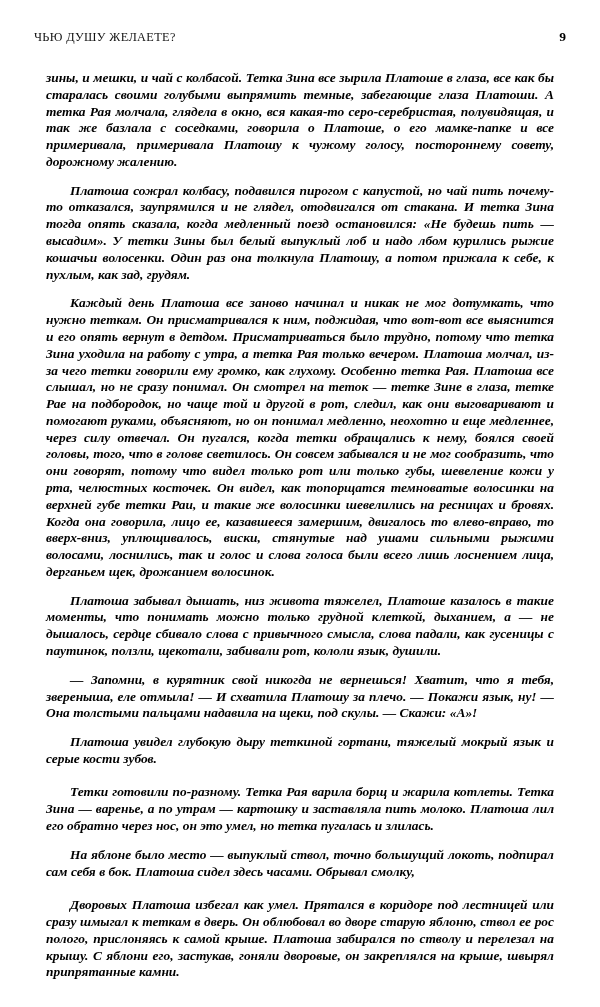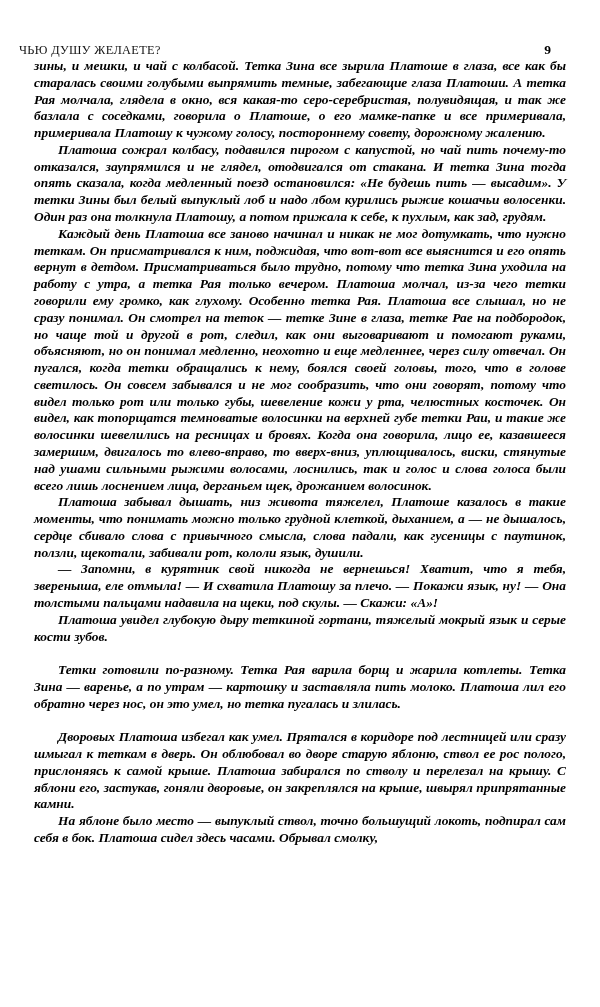--- a/index.html
+++ b/index.html
@@ -17,27 +17,26 @@
   }
   .page {
     position: relative;
     width: 600px;
     height: 1007px;
     background: #ffffff;
     box-sizing: border-box;
   }
   .running-head {
     position: absolute;
-    left: 19px;
+    left: 34px;
     top: 30px;
     width: 532px;
     display: flex;
     align-items: baseline;
     justify-content: space-between;
-    margin-top: 13px;
   }
   .running-head-title {
     font-family: "Liberation Serif", "DejaVu Serif", serif;
     font-style: normal;
     font-weight: 400;
     font-size: 12.3px;
     letter-spacing: 0.35px;
     line-height: 14px;
     white-space: nowrap;
     color: #111111;
@@ -50,21 +49,21 @@
     line-height: 14px;
     color: #000000;
   }
   .textblock {
     position: absolute;
     left: 34px;
     top: 58px;
     width: 532px;
   }
   p.para {
-    margin: 0;
+    margin: 12px;
     padding: 0;
     font-style: italic;
     font-weight: 700;
     font-size: 13.4px;
     line-height: 16.78px;
     text-align: justify;
     text-justify: inter-word;
     text-indent: 24px;
     hyphens: manual;
     word-spacing: 0.1px;
@@ -88,17 +87,17 @@
   </div>
 
   <div class="textblock">
       <p class="para no-indent">зины, и мешки, и чай с колбасой. Тетка Зина все зырила Платоше в глаза, все как бы старалась своими голубыми выпрямить темные, забегающие глаза Платоши. А тетка Рая молчала, глядела в окно, вся какая-то серо-серебристая, полувидящая, и так же базлала с соседками, говорила о Платоше, о его мамке-папке и все примеривала, примеривала Платошу к чужому голосу, постороннему совету, дорожному жалению.</p>
       <p class="para">Платоша сожрал колбасу, подавился пирогом с капустой, но чай пить почему-то отказался, заупрямился и не глядел, отодвигался от стакана. И тетка Зина тогда опять сказала, когда медленный поезд остановился: «Не будешь пить — высадим». У тетки Зины был белый выпуклый лоб и надо лбом курились рыжие кошачьи волосенки. Один раз она толкнула Платошу, а потом прижала к себе, к пухлым, как зад, грудям.</p>
       <p class="para">Каждый день Платоша все заново начинал и никак не мог дотумкать, что нужно теткам. Он присматривался к ним, поджидая, что вот-вот все выяснится и его опять вернут в детдом. Присматриваться было трудно, потому что тетка Зина уходила на работу с утра, а тетка Рая только вечером. Платоша молчал, из-за чего тетки говорили ему громко, как глухому. Особенно тетка Рая. Платоша все слышал, но не сразу понимал. Он смотрел на теток — тетке Зине в глаза, тетке Рае на подбородок, но чаще той и другой в рот, следил, как они выговаривают и помогают руками, объясняют, но он понимал медленно, неохотно и еще медленнее, через силу отвечал. Он пугался, когда тетки обращались к нему, боялся своей головы, того, что в голове светилось. Он совсем забывался и не мог сообразить, что они говорят, потому что видел только рот или только губы, шевеление кожи у рта, челюстных косточек. Он видел, как топорщатся темноватые волосинки на верхней губе тетки Раи, и такие же волосинки шевелились на ресницах и бровях. Когда она говорила, лицо ее, казавшееся замершим, двигалось то влево-вправо, то вверх-вниз, уплющивалось, виски, стянутые над ушами сильными рыжими волосами, лоснились, так и голос и слова голоса были всего лишь лоснением лица, дерганьем щек, дрожанием волосинок.</p>
       <p class="para">Платоша забывал дышать, низ живота тяжелел, Платоше казалось в такие моменты, что понимать можно только грудной клеткой, дыханием, а — не дышалось, сердце сбивало слова с привычного смысла, слова падали, как гусеницы с паутинок, ползли, щекотали, забивали рот, кололи язык, душили.</p>
       <p class="para">— Запомни, в курятник свой никогда не вернешься! Хватит, что я тебя, звереныша, еле отмыла! — И схватила Платошу за плечо. — Покажи язык, ну! — Она толстыми пальцами надавила на щеки, под скулы. — Скажи: «А»!</p>
       <p class="para">Платоша увидел глубокую дыру теткиной гортани, тяжелый мокрый язык и серые кости зубов.</p>
       <p class="para section-start">Тетки готовили по-разному. Тетка Рая варила борщ и жарила котлеты. Тетка Зина — варенье, а по утрам — картошку и заставляла пить молоко. Платоша лил его обратно через нос, он это умел, но тетка пугалась и злилась.</p>
+      <p class="para clipped">На яблоне было место — выпуклый ствол, точно большущий локоть, подпирал сам себя в бок. Платоша сидел здесь часами. Обрывал смолку,</p>
       <p class="para section-start">Дворовых Платоша избегал как умел. Прятался в коридоре под лестницей или сразу шмыгал к теткам в дверь. Он облюбовал во дворе старую яблоню, ствол ее рос полого, прислоняясь к самой крыше. Платоша забирался по стволу и перелезал на крышу. С яблони его, застукав, гоняли дворовые, он закреплялся на крыше, швырял припрятанные камни.</p>
-      <p class="para clipped">На яблоне было место — выпуклый ствол, точно большущий локоть, подпирал сам себя в бок. Платоша сидел здесь часами. Обрывал смолку,</p>
     </div>
 
 </div>
 
 </body></html>

